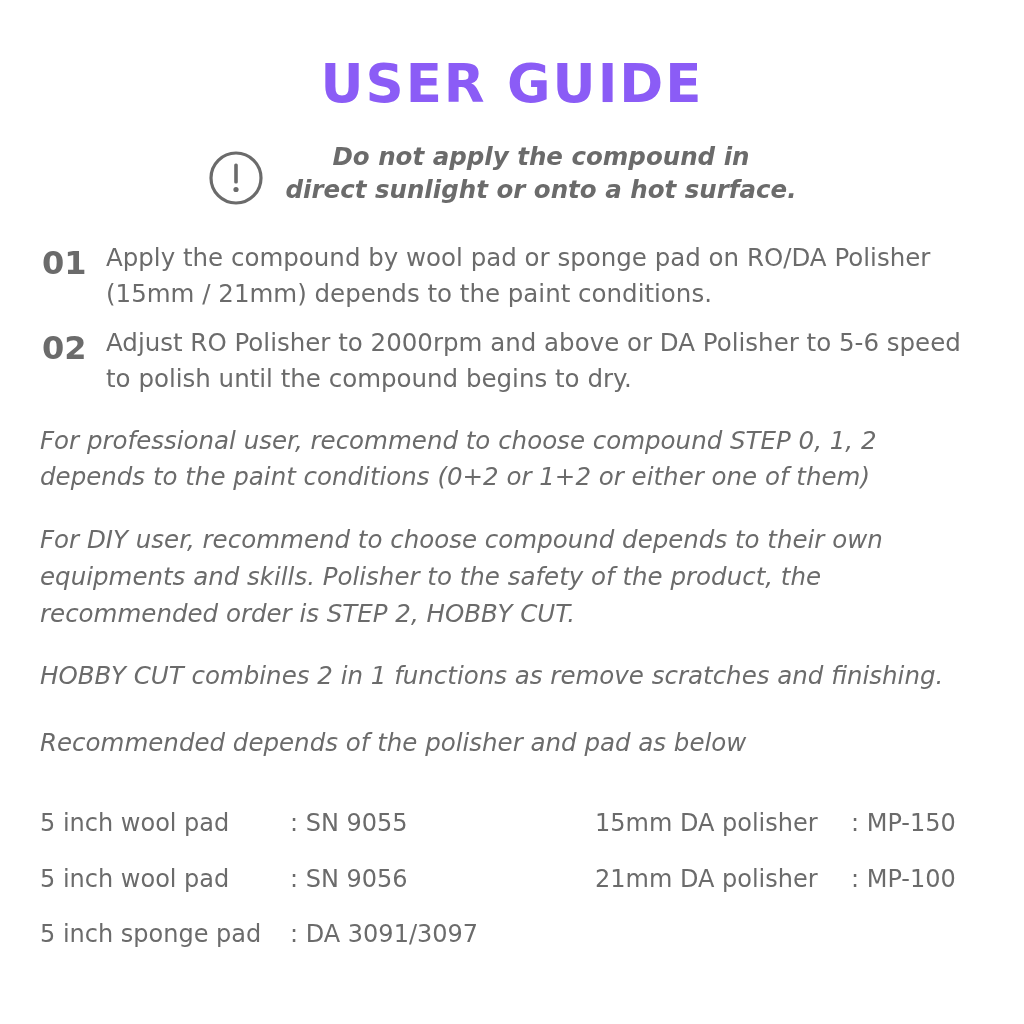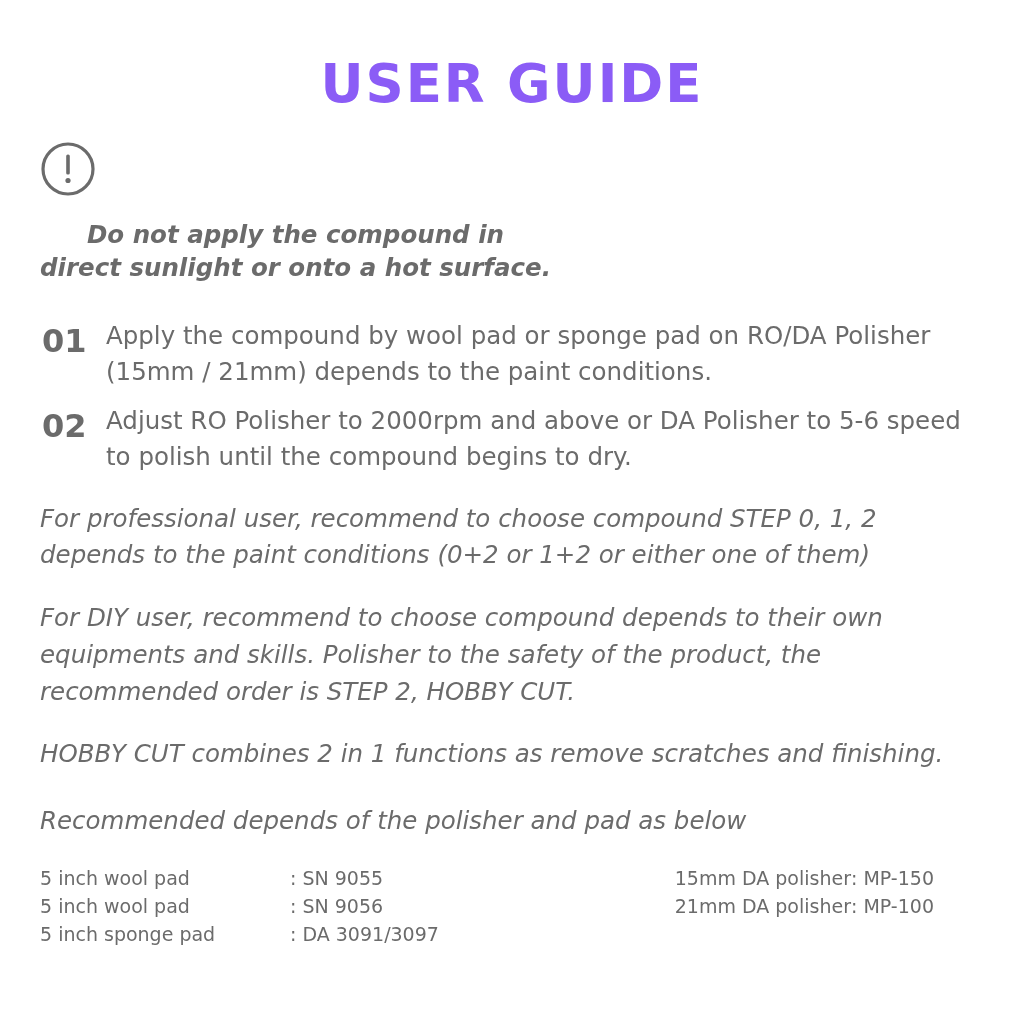--- a/index.html
+++ b/index.html
@@ -26,26 +26,25 @@
     font-family: "DejaVu Sans", sans-serif;
     font-weight: bold;
     font-size: 53px;
     letter-spacing: 2px;
     color: #8b5cf6;
     margin: 55px 0 0 0;
     line-height: 1.1;
   }
   .warning {
     display: flex;
-    align-items: flex-start;
+    align-items: flex-end;
     justify-content: center;
     gap: 22px;
     margin-top: 28px;
     padding-right: 20px;
-    flex-direction: column;
   }
   .warn-icon {
     flex: 0 0 auto;
     width: 56px;
     height: 56px;
   }
   .warn-text {
     font-style: italic;
     font-weight: bold;
     font-size: 24.5px;
@@ -96,28 +95,29 @@
   .table-wrap {
     display: flex;
     margin-top: 4px;
   }
   .col {
     display: block;
   }
   .col-left { width: 555px; }
   .row {
     display: flex;
-    font-size: 19px;
+    font-size: 24px;
     line-height: 1.48;
     color: #6b6b6b;
     white-space: pre;
+    margin-top: 20px;
   }
   .cell-item { width: 250px; flex: 0 0 auto; }
   .cell-code { flex: 0 0 auto; }
-  .col-right .cell-item { width: 256px; text-align: right; }
+  .col-right .cell-item { width: 256px; }
 </style>
 </head>
 <body>
 
 <div class="page">
 
   <h1 class="title">USER GUIDE</h1>
 
   <div class="warning">
     <span class="warn-icon">

